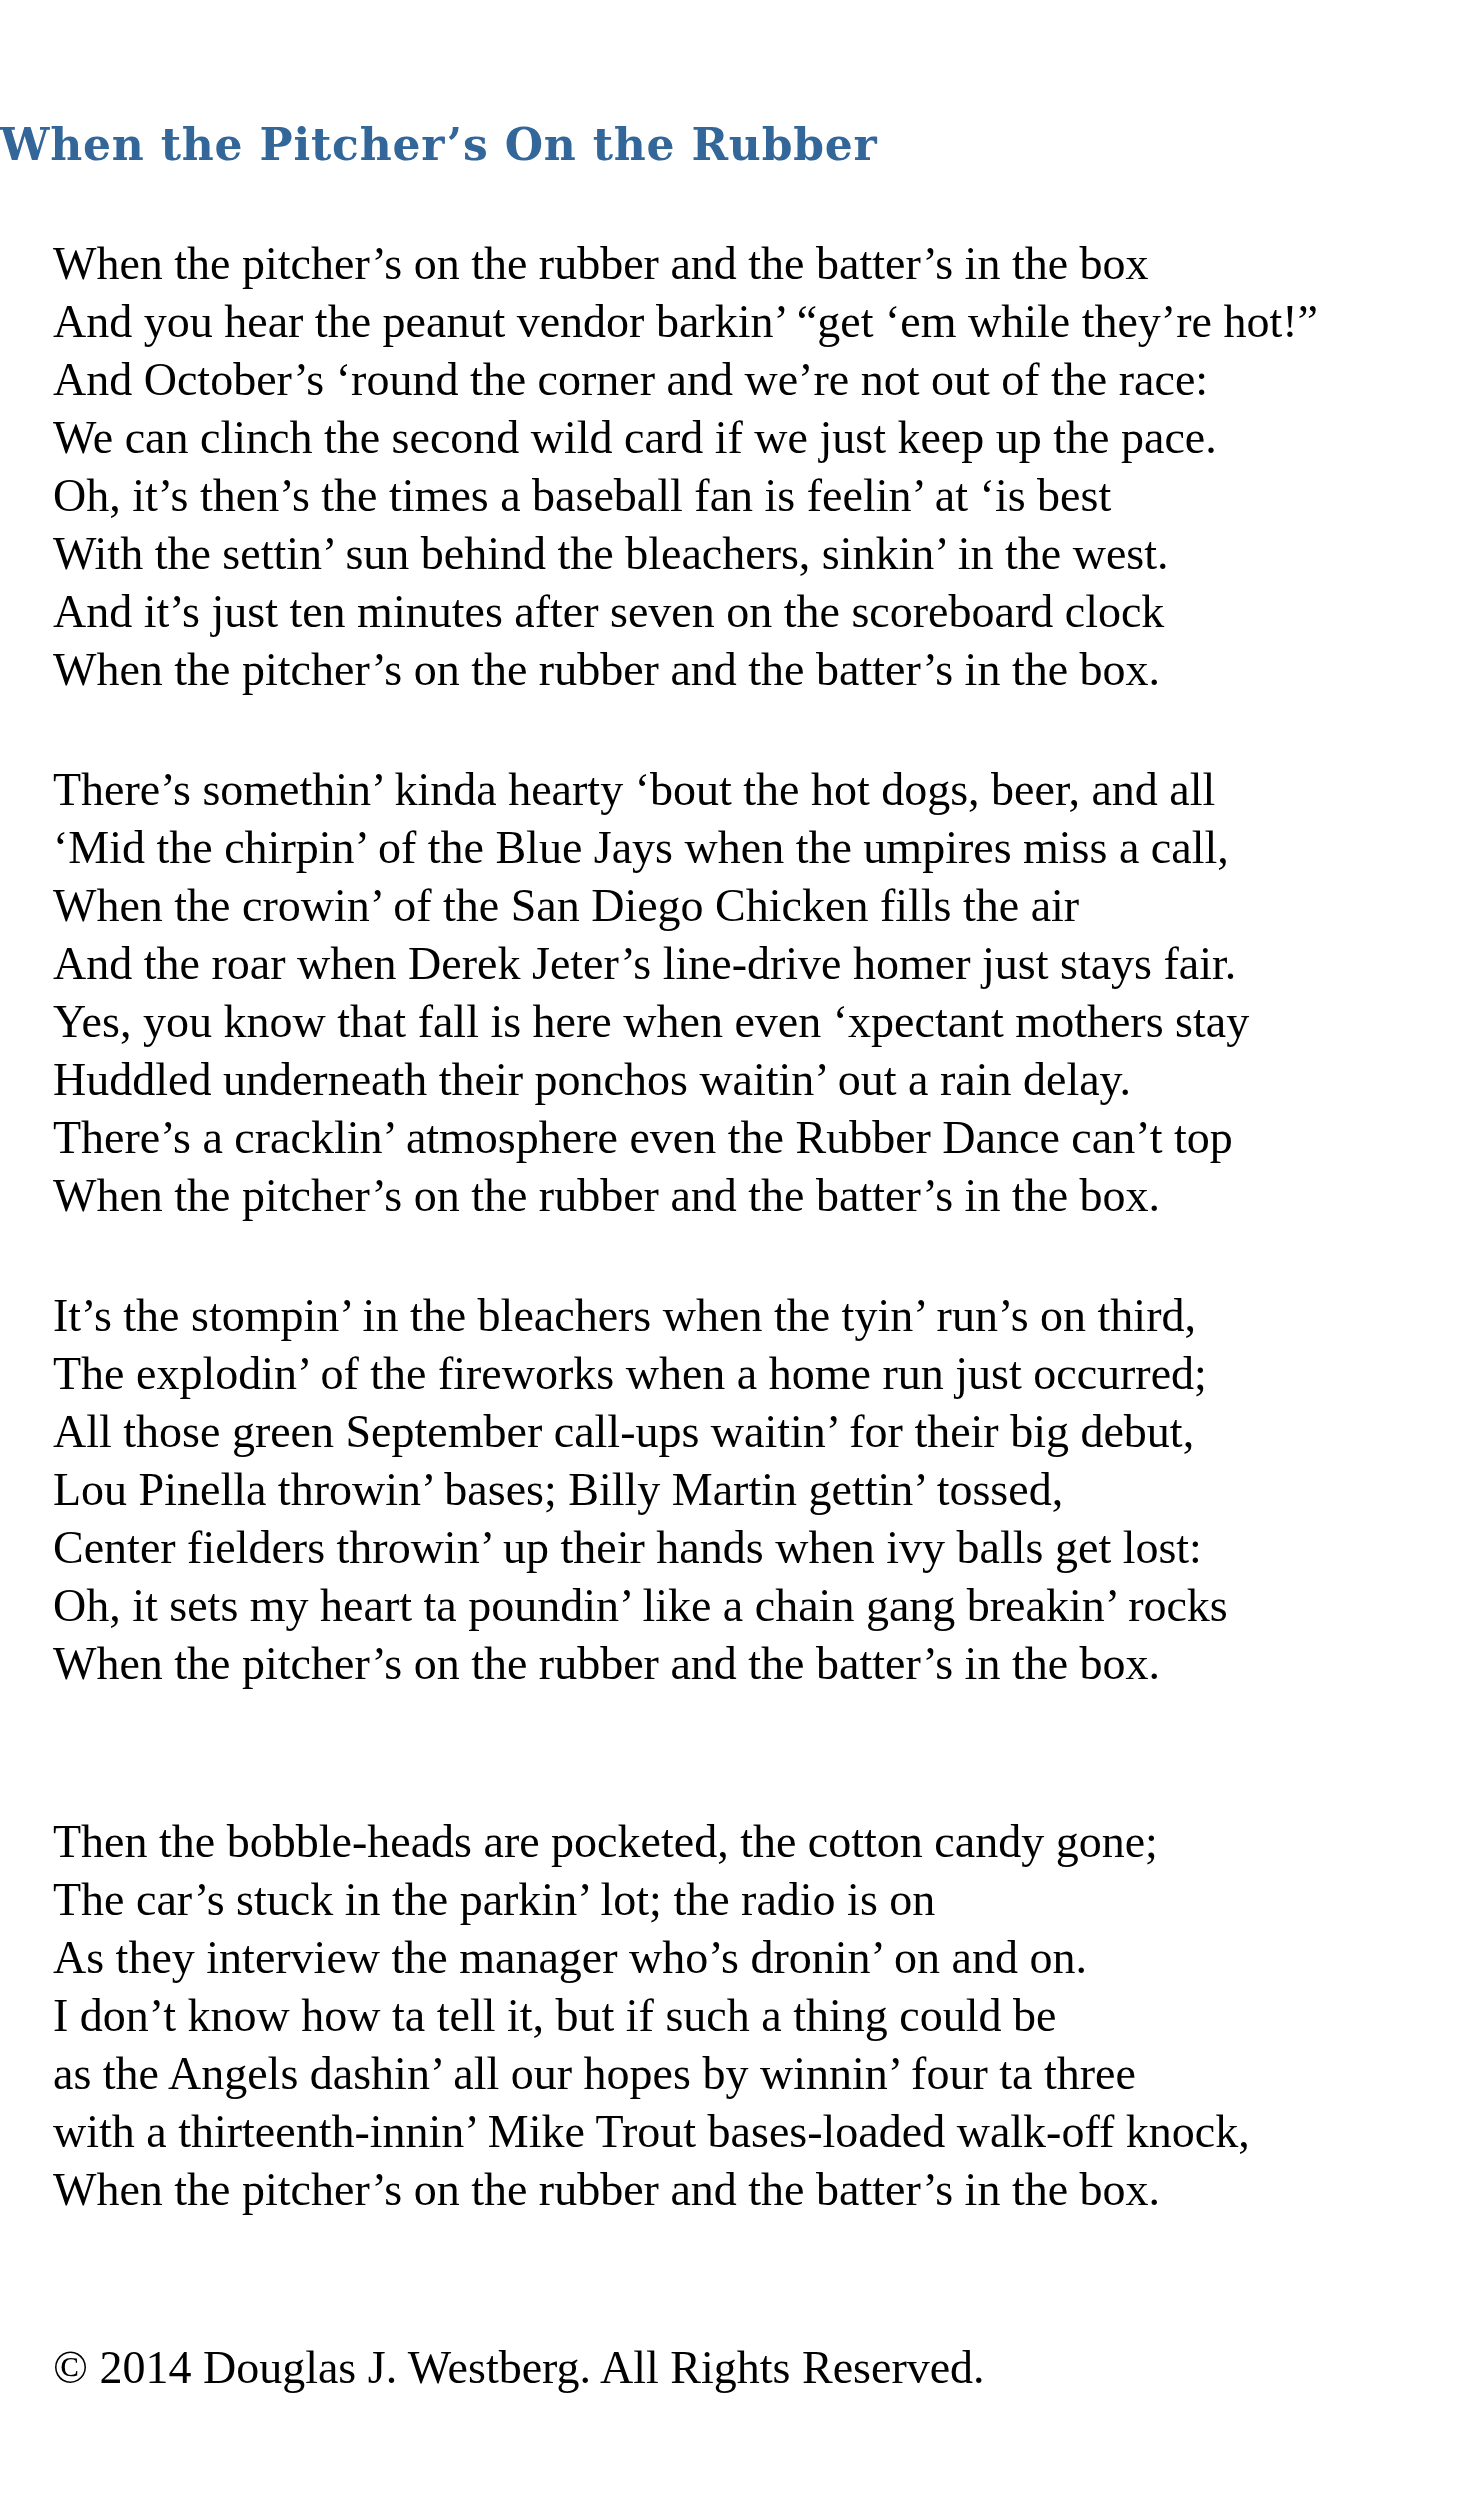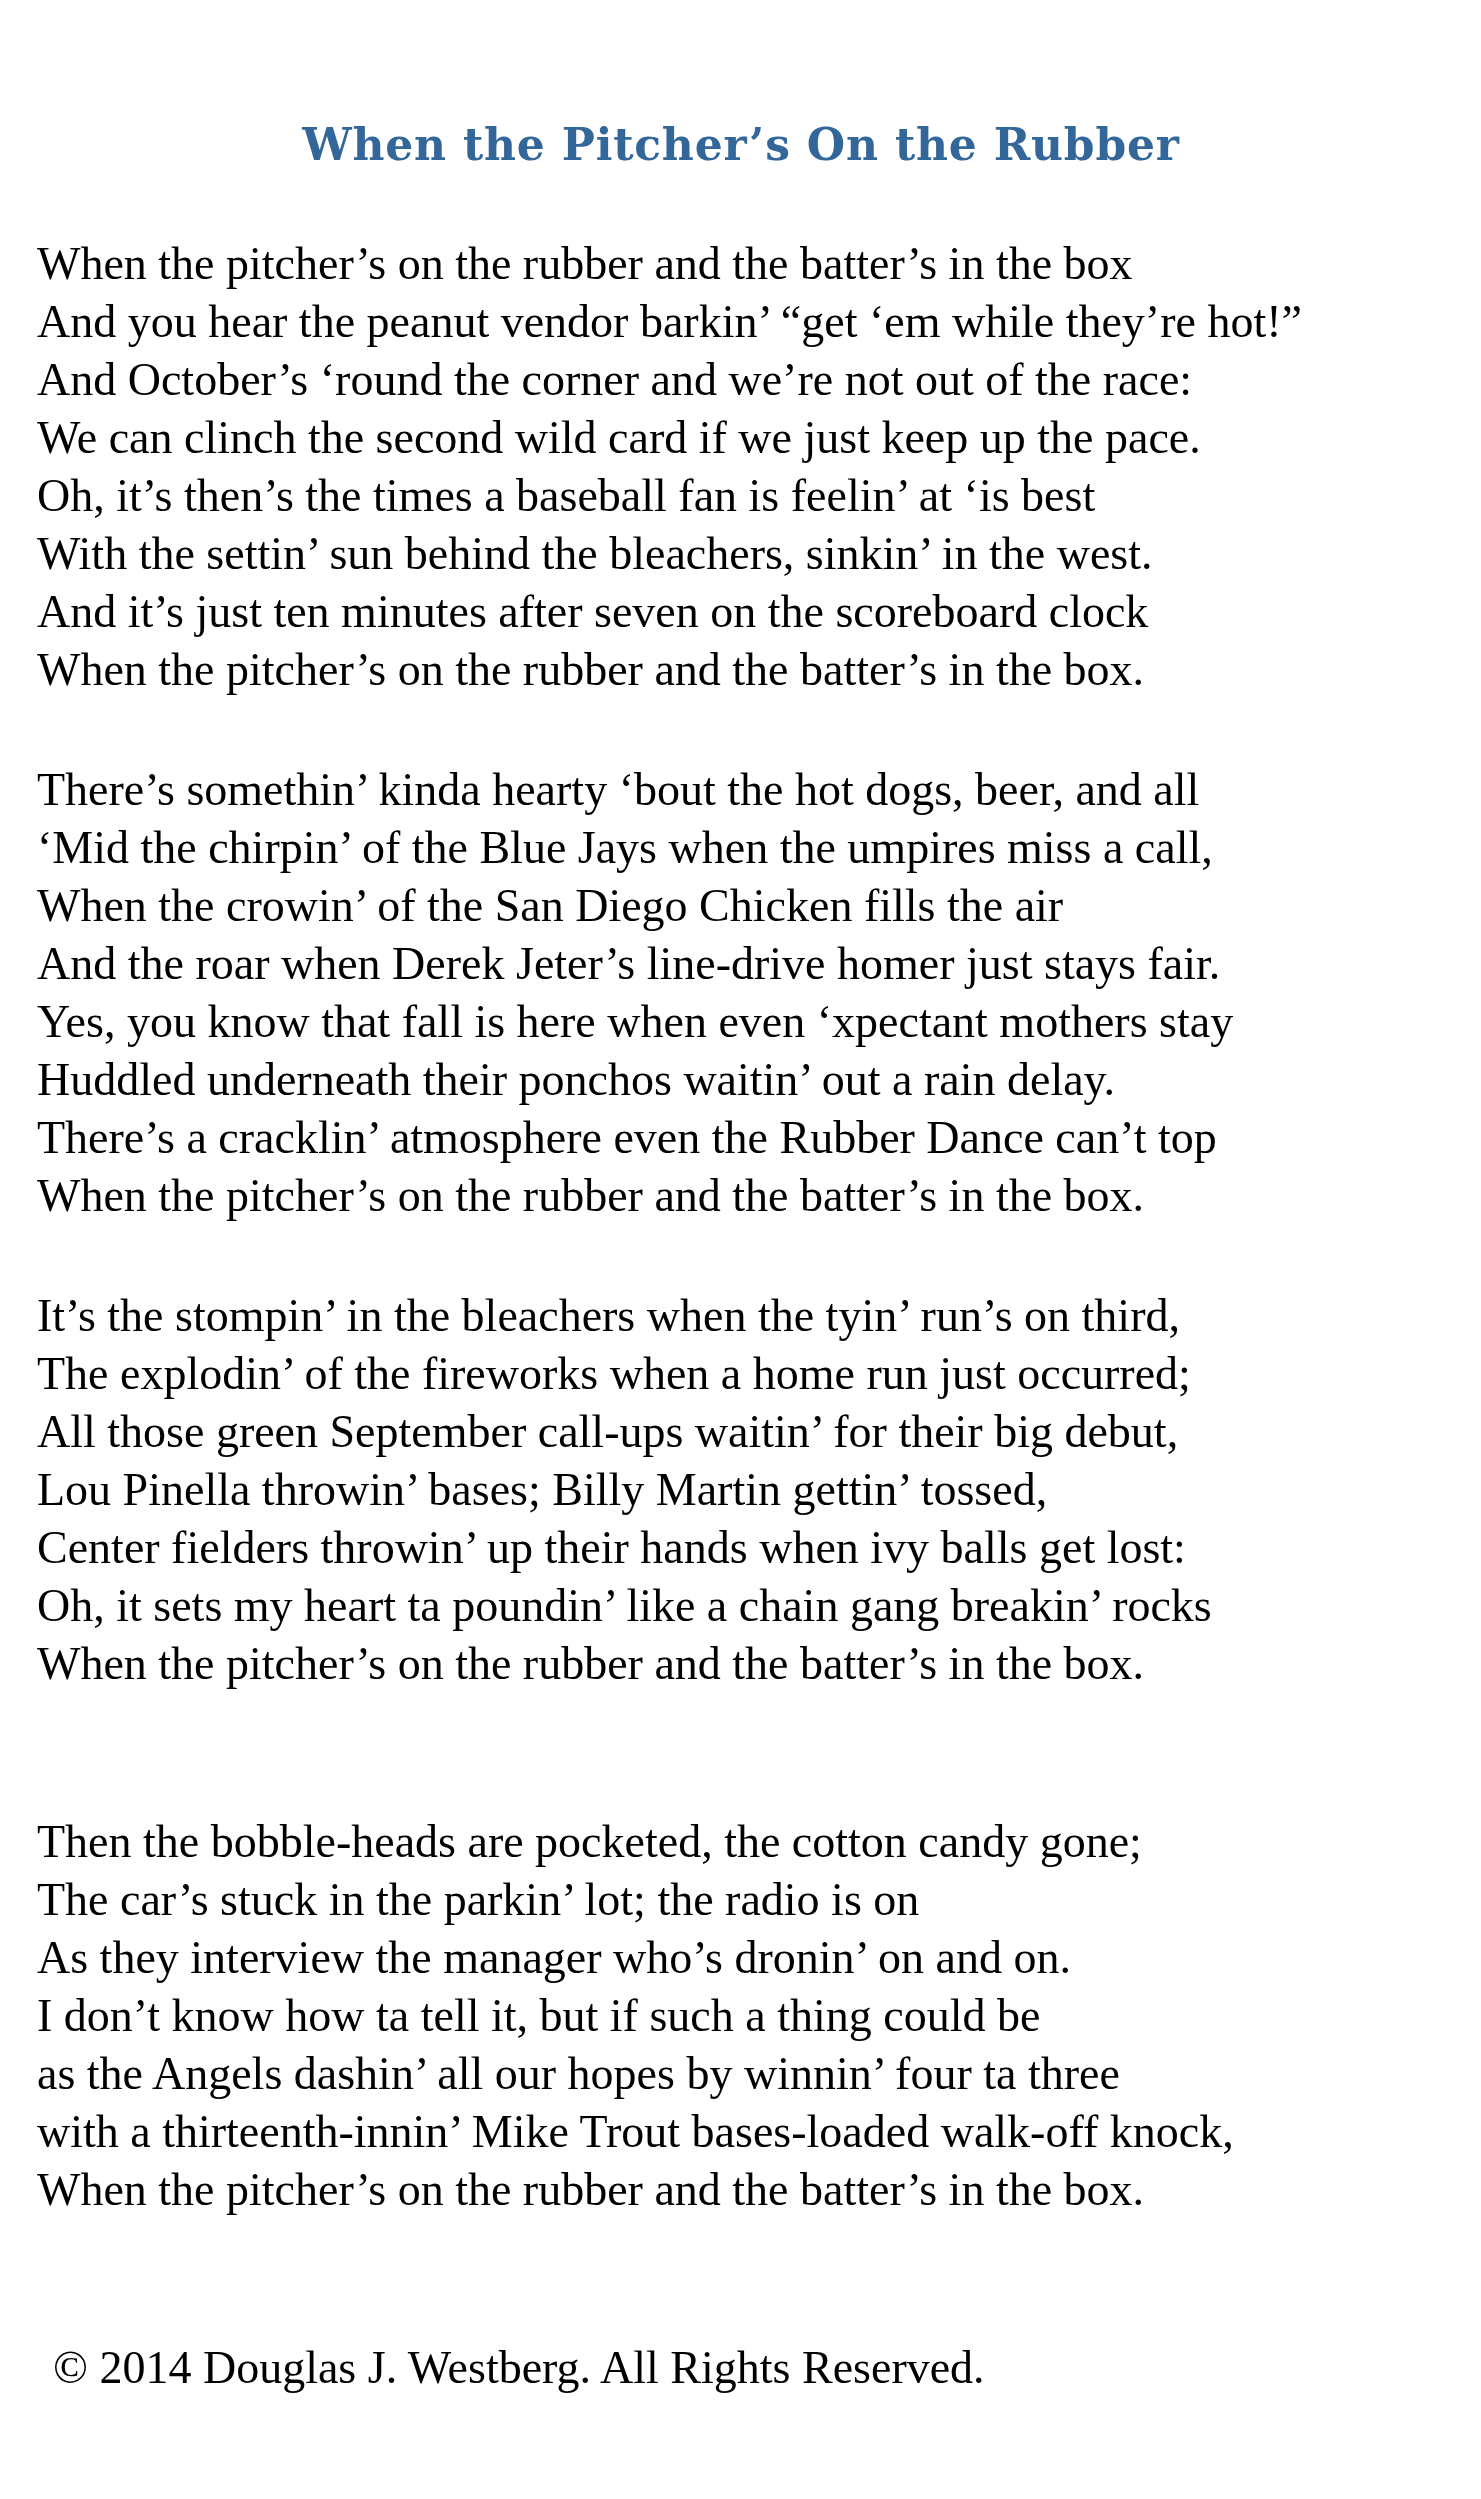--- a/index.html
+++ b/index.html
@@ -15,41 +15,42 @@
     overflow: hidden;
     font-family: "Liberation Serif", serif;
     color: #000000;
   }
   .title {
     position: absolute;
     top: 118px;
     left: 0;
     right: 0;
     margin: 0;
-    text-align: center;
+    text-align: left;
     font-family: "DejaVu Serif", serif;
     font-weight: bold;
     font-size: 44px;
     line-height: 53px;
     letter-spacing: 0.8px;
   }
   .stanza {
     position: absolute;
     left: 37px;
     right: 16.5px;
     margin: 0;
   }
   .stanza-1 { top: 235px; }
   .stanza-2 { top: 761px; }
   .stanza-3 { top: 1287px; }
   .stanza-4 { top: 1813px; }
   .line {
     font-size: 46px;
     line-height: 58px;
     white-space: nowrap;
+    margin-left: 16px;
   }
   .footer {
     position: absolute;
     left: 37px;
     top: 2339px;
     font-size: 46px;
     line-height: 58px;
     white-space: nowrap;
     margin-left: 16px;
   }

